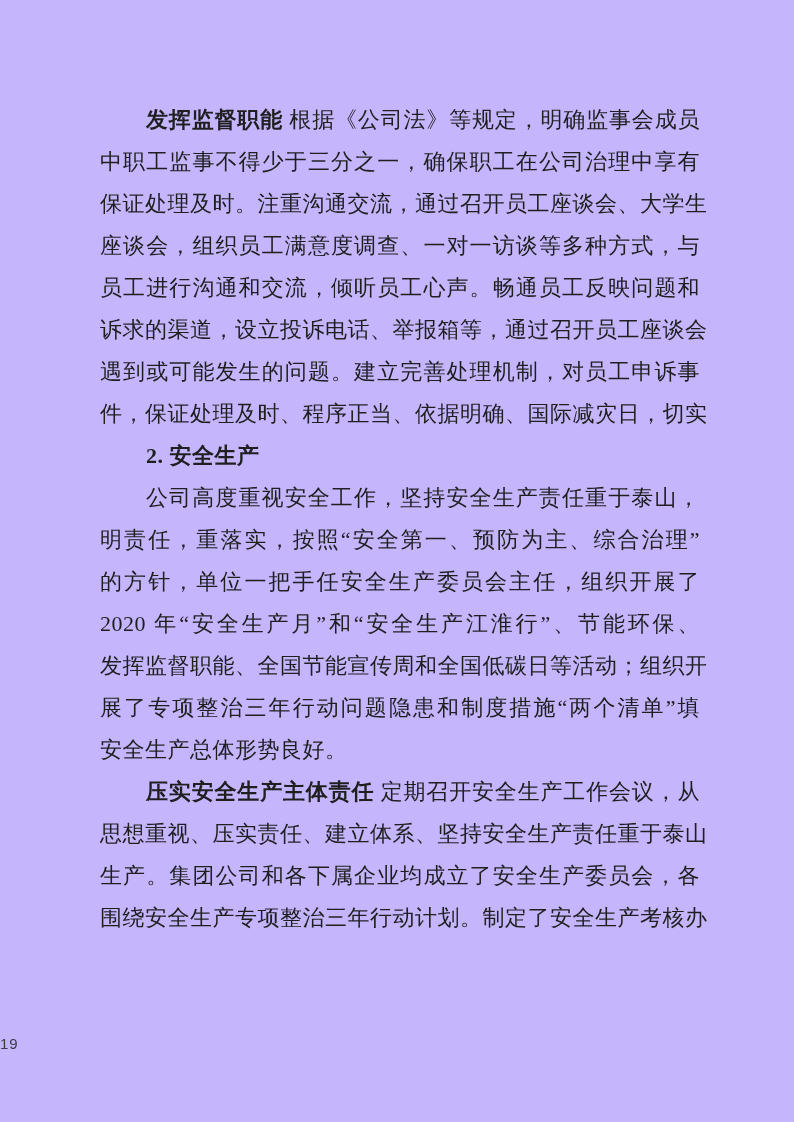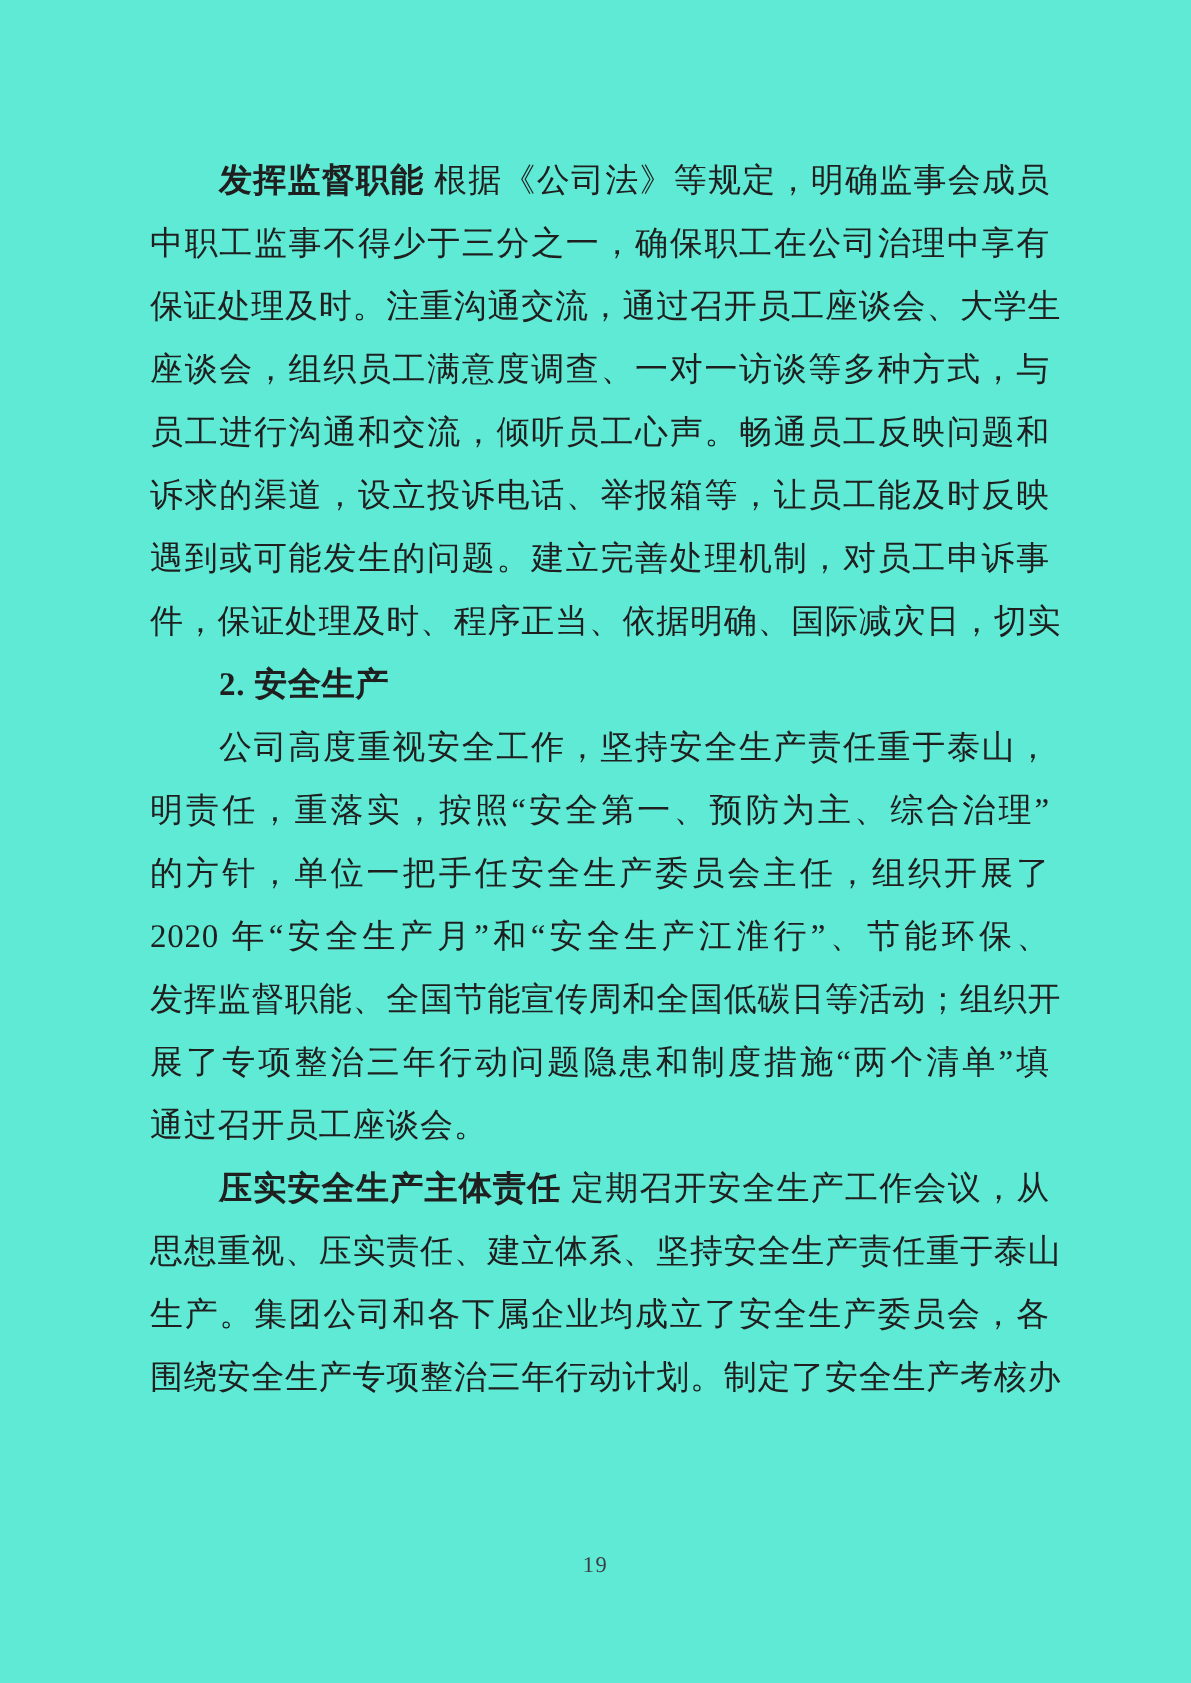--- a/index.html
+++ b/index.html
@@ -4,21 +4,21 @@
 <style>
   html, body {
     margin: 0;
     padding: 0;
     background: #ffffff;
   }
   .page {
     position: relative;
     width: 794px;
     height: 1122px;
-    background: #5eead4;
+    background: #c4b5fd;
     overflow: hidden;
     font-family: "Liberation Serif", "DejaVu Serif", serif;
     color: #1f1f1f;
   }
   .text-body {
     position: absolute;
     left: 100px;
     top: 99px;
     width: 600px;
   }
@@ -38,48 +38,48 @@
     padding-left: 46px;
   }
   .bold {
     font-weight: 700;
   }
   .page-number {
     position: absolute;
     left: 0;
     right: 0;
     top: 1034px;
-    text-align: center;
+    text-align: left;
     font-size: 15px;
     line-height: 20px;
     letter-spacing: 1px;
     color: #3c3c46;
-    font-family: Liberation Serif, serif;
+    font-family: Liberation Sans, sans-serif;
   }
 </style>
 </head>
 <body>
 
 <div class="page">
   <div class="text-body">
       <div class="line justify indent"><span class="bold">发挥监督职能</span><span> 根据《公司法》等规定，明确监事会成员</span></div>
       <div class="line justify"><span>中职工监事不得少于三分之一，确保职工在公司治理中享有</span></div>
       <div class="line justify"><span>保证处理及时。注重沟通交流，通过召开员工座谈会、大学生</span></div>
       <div class="line justify"><span>座谈会，组织员工满意度调查、一对一访谈等多种方式，与</span></div>
       <div class="line justify"><span>员工进行沟通和交流，倾听员工心声。畅通员工反映问题和</span></div>
-      <div class="line justify"><span>诉求的渠道，设立投诉电话、举报箱等，让员工能及时反映</span></div>
+      <div class="line justify"><span>诉求的渠道，设立投诉电话、举报箱等，通过召开员工座谈会</span></div>
       <div class="line justify"><span>遇到或可能发生的问题。建立完善处理机制，对员工申诉事</span></div>
       <div class="line justify"><span>件，保证处理及时、程序正当、依据明确、国际减灾日，切实</span></div>
       <div class="line indent"><span class="bold">2. 安全生产</span></div>
       <div class="line justify indent"><span>公司高度重视安全工作，坚持安全生产责任重于泰山，</span></div>
       <div class="line justify"><span>明责任，重落实，按照“安全第一、预防为主、综合治理”</span></div>
       <div class="line justify"><span>的方针，单位一把手任安全生产委员会主任，组织开展了</span></div>
       <div class="line justify"><span>2020 年“安全生产月”和“安全生产江淮行”、节能环保、</span></div>
       <div class="line justify"><span>发挥监督职能、全国节能宣传周和全国低碳日等活动；组织开</span></div>
       <div class="line justify"><span>展了专项整治三年行动问题隐患和制度措施“两个清单”填</span></div>
-      <div class="line"><span>通过召开员工座谈会。</span></div>
+      <div class="line"><span>安全生产总体形势良好。</span></div>
       <div class="line justify indent"><span class="bold">压实安全生产主体责任</span><span> 定期召开安全生产工作会议，从</span></div>
       <div class="line justify"><span>思想重视、压实责任、建立体系、坚持安全生产责任重于泰山</span></div>
       <div class="line justify"><span>生产。集团公司和各下属企业均成立了安全生产委员会，各</span></div>
       <div class="line justify"><span>围绕安全生产专项整治三年行动计划。制定了安全生产考核办</span></div>
     </div>
   <div class="page-number">19</div>
 </div>
 
 </body></html>

